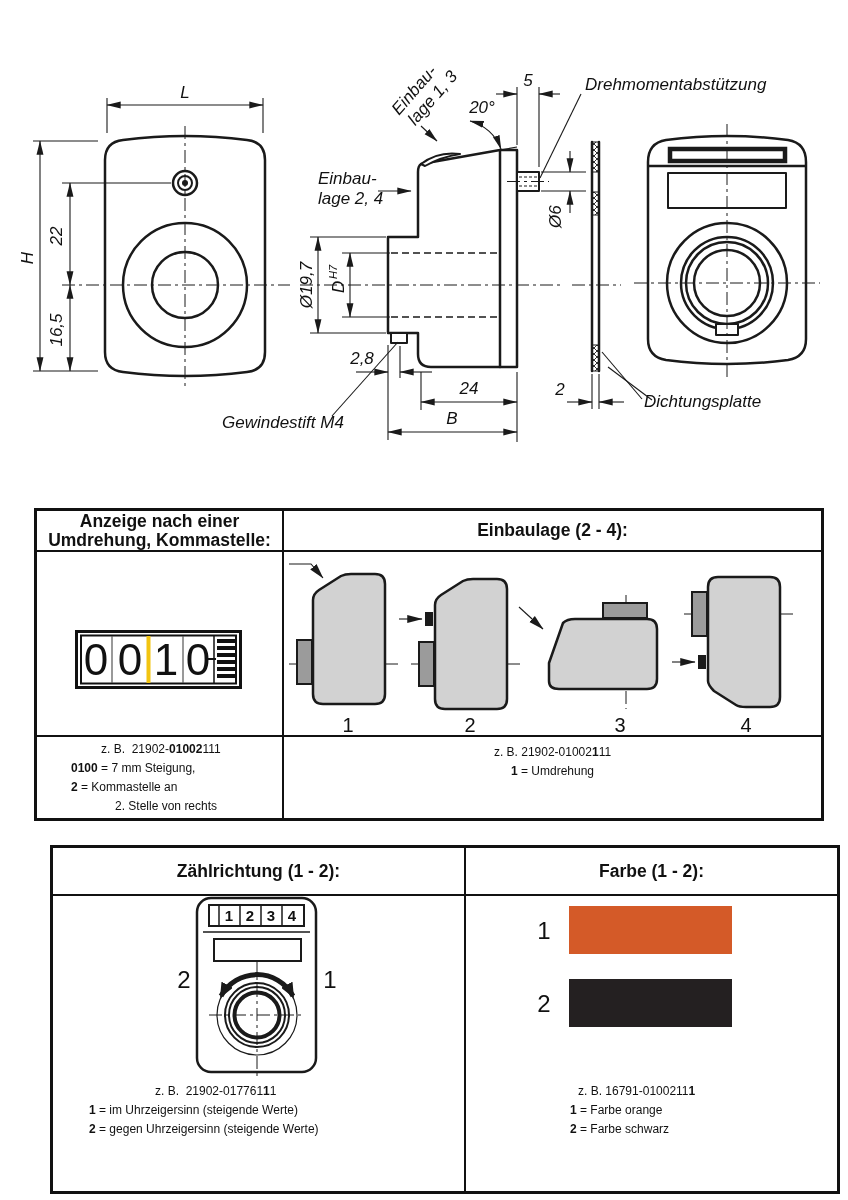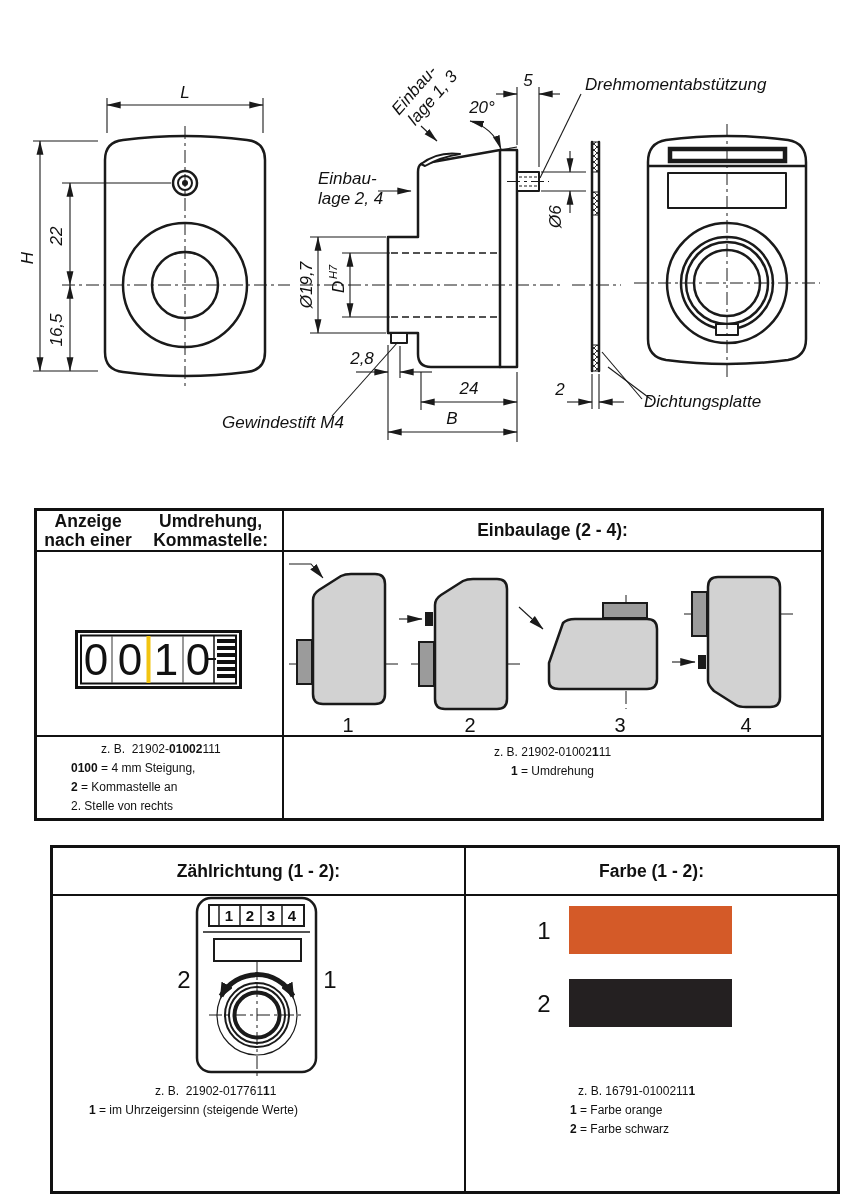--- a/index.html
+++ b/index.html
@@ -18,21 +18,21 @@
   .big {font:24px "Liberation Sans",sans-serif;}
   .wdig{font:bold 15px "Liberation Sans",sans-serif;}
   .cdig{font:44px "Liberation Sans",sans-serif;}
   
   .tbl{position:absolute;border:3px solid #111;display:grid;background:#fff;}
   .t1{left:34px;top:508px;width:784px;height:307px;grid-template-columns:247px 1fr;grid-template-rows:41px 185px 1fr;}
   .t2{left:50px;top:845px;width:784px;height:343px;grid-template-columns:413px 1fr;grid-template-rows:48px 1fr;}
   .cell{position:relative;overflow:hidden;}
   .bb{border-bottom:2px solid #111;}
   .br{border-right:2px solid #111;}
-  .hdr{display:flex;flex-direction:row;align-items:center;justify-content:center;font-weight:bold;font-size:17.5px;line-height:19px;text-align:center;}
+  .hdr{display:flex;flex-direction:column;align-items:center;justify-content:center;font-weight:bold;font-size:17.5px;line-height:19px;text-align:center;}
   .ft{font-size:12px;line-height:19px;padding-top:3px;}
   .bold{font-weight:bold;}
   .exline{white-space:pre;}
 </style>
 </head>
 <body>
 
 <svg class="abs" style="left:0;top:0" width="848" height="490" viewBox="0 0 848 490">
   <defs>
     <marker id="arr" viewBox="0 0 12 8" refX="11.5" refY="4" markerWidth="13" markerHeight="9" orient="auto-start-reverse">
@@ -281,23 +281,23 @@
       </g>
       <text class="num" x="64" y="180" text-anchor="middle">1</text>
       <text class="num" x="186" y="180" text-anchor="middle">2</text>
       <text class="num" x="336" y="180" text-anchor="middle">3</text>
       <text class="num" x="462" y="180" text-anchor="middle">4</text>
     </svg>
   </div>
 
   <div class="cell br ft" style="padding-left:34px">
     <div class="exline" style="margin-left:30px"><span>z. B.  21902-</span><span class="bold">01002</span><span>111</span></div>
-    <div class="exline"><span class="bold">0100</span><span> = 4 mm Steigung,</span></div>
+    <div class="exline"><span class="bold">0100</span><span> = 7 mm Steigung,</span></div>
     <div class="exline"><span class="bold">2</span><span> = Kommastelle an</span></div>
-    <div class="exline" style=""><span>2. Stelle von rechts</span></div>
+    <div class="exline" style="margin-left:44px"><span>2. Stelle von rechts</span></div>
   </div>
   <div class="cell ft" style="text-align:center;padding-top:6px">
     <div class="exline"><span>z. B. 21902-01002</span><span class="bold">1</span><span>11</span></div>
     <div class="exline"><span class="bold">1</span><span> = Umdrehung</span></div>
   </div>
 </div>
 
 <div class="tbl t2">
   <div class="cell bb br hdr">
     <div>Zählrichtung (1 - 2):</div>
@@ -335,20 +335,21 @@
       </g>
       <line class="cl" x1="156" y1="119" x2="252" y2="119"></line>
       <line class="cl" x1="204" y1="64" x2="204" y2="180"></line>
       <path d="M168,100 A41,41 0 0 1 240,100" fill="none" stroke="#1a1a1a" stroke-width="5" marker-start="url(#arrb)" marker-end="url(#arrb)"></path>
       <text class="big" x="131" y="92" text-anchor="middle">2</text>
       <text class="big" x="277" y="92" text-anchor="middle">1</text>
     </svg>
     <div class="ft abs" style="left:36px;top:183px;text-align:left">
       <div class="exline" style="margin-left:66px"><span>z. B.  21902-017761</span><span class="bold">1</span><span>1</span></div>
       <div class="exline"><span class="bold">1</span><span> = im Uhrzeigersinn (steigende Werte)</span></div>
+      <div class="exline"><span class="bold">2</span><span> = gegen Uhrzeigersinn (steigende Werte)</span></div>
     </div>
   </div>
 
   <div class="cell">
     <svg class="abs" style="left:0;top:0" width="371" height="150" viewBox="0 0 371 150">
       <rect x="103" y="10" width="163" height="48" fill="#d45a28"></rect>
       <rect x="103" y="83" width="163" height="48" fill="#242021"></rect>
       <text class="big" x="78" y="43" text-anchor="middle">1</text>
       <text class="big" x="78" y="116" text-anchor="middle">2</text>
     </svg>

